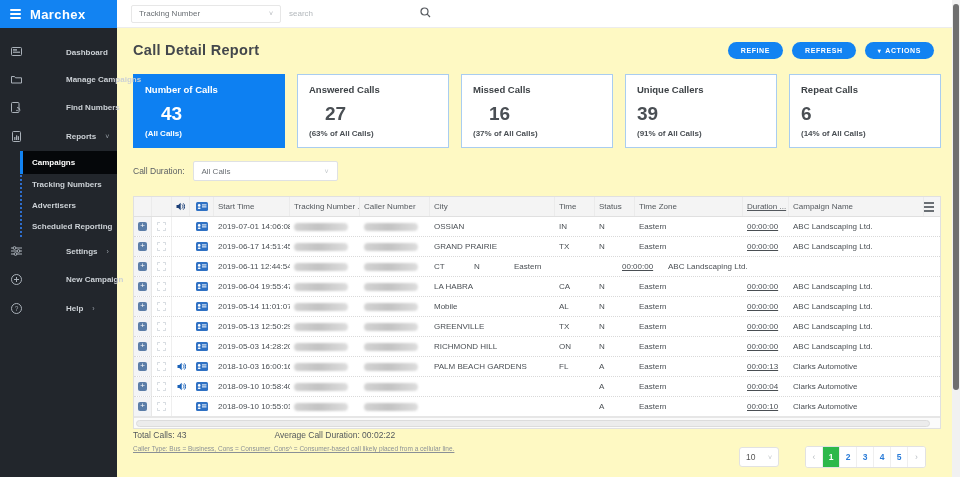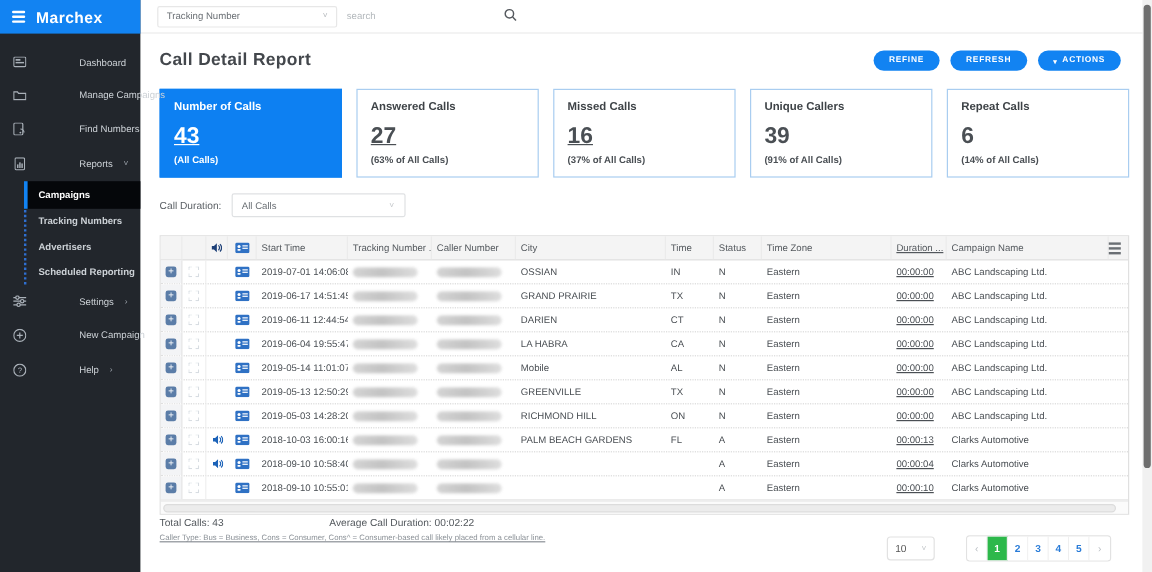--- a/index.html
+++ b/index.html
@@ -1,29 +1,29 @@
 <!DOCTYPE html>
 <html><head>
 <meta charset="utf-8">
 <style>
   * { margin:0; padding:0; box-sizing:border-box; }
   html,body { background:#e8e8e8; }
   body { font-family:"Liberation Sans", sans-serif; }
-  .app { position:relative; width:960px; height:477px; background:#ffffff; overflow:hidden; }
+  .app { position:relative; width:960px; height:477px; background:#fef9c3; overflow:hidden; }
 
   
   .sidebar { position:absolute; left:0; top:0; width:117px; height:477px; background:#22262c; z-index:5; }
   .sidebar-header { height:28px; background:#1283f2; display:flex; align-items:center; padding:0 10px; gap:9px; }
   .hamburger { display:flex; flex-direction:column; gap:2px; cursor:pointer; }
   .hamburger i { display:block; width:11px; height:2px; background:#fff; border-radius:1px; }
   .logo { color:#fff; font-size:13px; font-weight:bold; letter-spacing:.4px; }
   .nav { padding-top:10px; }
   .nav-item { display:flex; align-items:center; gap:8px; padding:9px 10px; cursor:pointer; }
   .nav-ico { width:12px; display:flex; justify-content:center; color:#aab1b9; flex:0 0 12px; }
-  .nav-label { color:#ccd1d6; font-size:8px; font-weight:normal; white-space:nowrap;padding-left:36px; }
+  .nav-label { color:#ccd1d6; font-size:8px; font-weight:bold; white-space:nowrap;padding-left:36px; }
   .nav-chevron { color:#9aa1a9; font-size:7px; margin-left:1px; }
   .submenu { margin-left:20px; border-left:2px dotted #2f6fd0; }
   .sub-item { padding:6px 0 6px 10px; color:#ccd1d6; font-size:8px; font-weight:bold; cursor:pointer; white-space:nowrap; }
   .sub-item.active { background:#05070a; color:#fff; border-left:3px solid #1283f2; margin-left:-2px; padding-left:9px; padding-top:7px; padding-bottom:7px; }
 
   
   .topbar { position:absolute; left:117px; top:0; width:843px; height:28px; background:#fff; border-bottom:1px solid #ececec; display:flex; align-items:center; }
   .filter-select { margin-left:14px; width:150px; height:18px; border:1px solid #e7e7e7; border-radius:2px; background:#fff; display:flex; align-items:center; justify-content:space-between; padding:0 7px; cursor:pointer; }
   .filter-select .val { font-size:8px; color:#6a6f74; }
   .filter-select .car { font-size:7px; color:#b5b9bd; }
@@ -38,21 +38,21 @@
   .btn { height:17px; border:0; border-radius:9px; background:#1283f2; color:#fff; font-size:7px; font-weight:bold; letter-spacing:.6px; padding:0 13px; cursor:pointer; font-family:"Liberation Sans",sans-serif; display:flex; align-items:center; gap:4px; }
   .btn .caret { font-size:6px; }
 
   
   .cards { position:absolute; left:16px; top:46px; display:flex; gap:12px; }
   .card { width:152px; height:74px; background:#fff; border:1px solid #a9cdf0; padding:9px 11px 7px; }
   .card.active { background:#0d80f2; border-color:#0d80f2; }
   .card-title { font-size:9.5px; font-weight:bold; color:#3e4347; }
   .card.active .card-title { color:#fff; }
   .card-num { display:inline-block; margin-top:8px; font-size:19px; font-weight:bold; color:#4a4f54; }
-  .card-num.link { text-decoration:underline; cursor:pointer; }
+  .card-num.link { cursor:pointer;margin-left:16px; }
   .card.active .card-num { color:#fff; }
   .card-sub { margin-top:4px; font-size:8px; font-weight:bold; color:#4a4f54; }
   .card.active .card-sub { color:#fff; }
 
   
   .duration-row { position:absolute; left:16px; top:133px; display:flex; align-items:center; }
   .duration-label { font-size:8.5px; color:#5a5f64; }
   .duration-select { margin-left:8px; width:145px; height:20px; border:1px solid #dfe1e3; border-radius:2px; background:#fff; display:flex; align-items:center; justify-content:space-between; padding:0 8px; cursor:pointer; }
   .duration-select .val { font-size:8px; color:#6a6f74; }
   .duration-select .car { font-size:7px; color:#c3c7ca; }
@@ -400,21 +400,20 @@
                 <rect x="6" y="4.4" width="4.5" height="1" fill="#fff"></rect>
               </svg>
             </div>
           <div class="cell c-start">2019-06-11 12:44:54</div>
           <div class="cell c-track">
               <span class="redact"></span>
             </div>
           <div class="cell c-caller">
               <span class="redact"></span>
             </div>
-          <div class="cell c-city">DARIEN</div>
           <div class="cell c-state">CT</div>
           <div class="cell c-status">N</div>
           <div class="cell c-tz">Eastern</div>
           <div class="cell c-dur">00:00:00</div>
           <div class="cell c-camp">ABC Landscaping Ltd.</div>
           <div class="cell c-menu"></div>
         </div>
 
         <div class="trow">
           <div class="cell c-exp">

